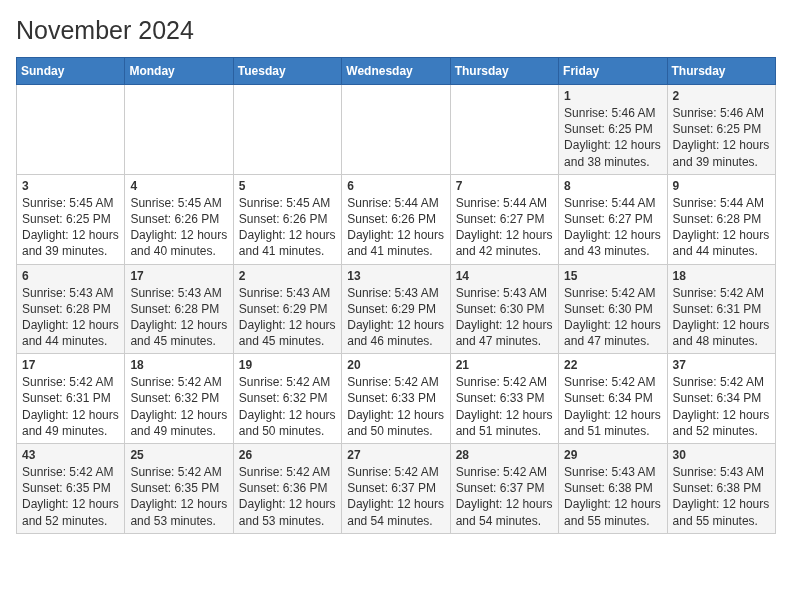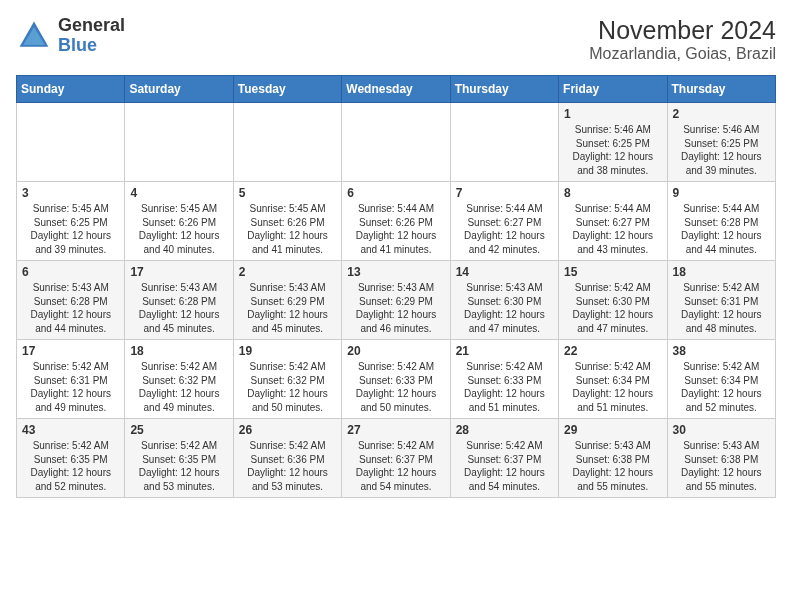--- a/index.html
+++ b/index.html
@@ -82,54 +82,42 @@
     .calendar tr:nth-child(even) td {
       background: #fff;
     }
     .day-num {
       font-weight: bold;
       font-size: 12px;
       display: block;
       margin-bottom: 2px;
     }
     .day-info {
-      font-size: 10px;
+      font-size: 12px;
       line-height: 1.35;
       color: #333;
-      text-align: center;
     }
     .empty-cell {
       background: #fff !important;
     }
   </style>
 </head>
 <body>
 
 <div class="header">
-  <div class="logo">
-    <svg class="logo-icon" viewBox="0 0 40 40" xmlns="http://www.w3.org/2000/svg">
-      <polygon points="20,4 36,32 4,32" fill="#3b7bbf"></polygon>
-      <polygon points="20,10 32,30 8,30" fill="#5a9fd4"></polygon>
-    </svg>
-    <div class="logo-text">
-      <span class="general">General</span>
-      <span class="blue">Blue</span>
-    </div>
-  </div>
   <div class="title-block">
     <div class="month-year">November 2024</div>
-    <div class="location">Mozarlandia, Goias, Brazil</div>
   </div>
 </div>
 
 <table class="calendar">
   <thead>
     <tr>
     <th>Sunday</th>
-        <th>Saturday</th>
+        <th>Monday</th>
         <th>Tuesday</th>
         <th>Wednesday</th>
         <th>Thursday</th>
         <th>Friday</th>
         <th>Thursday</th>
       </tr>
   </thead>
   <tbody id="calendar-body">
   <tr>
         <td class="empty-cell"></td>
@@ -291,21 +279,21 @@
 and 51 minutes.</div>
         </td>
         <td>
           <span class="day-num">22</span>
           <div class="day-info" style="white-space: pre-line;">Sunrise: 5:42 AM
 Sunset: 6:34 PM
 Daylight: 12 hours
 and 51 minutes.</div>
         </td>
         <td>
-          <span class="day-num">38</span>
+          <span class="day-num">37</span>
           <div class="day-info" style="white-space: pre-line;">Sunrise: 5:42 AM
 Sunset: 6:34 PM
 Daylight: 12 hours
 and 52 minutes.</div>
         </td>
       </tr>
       <tr>
         <td>
           <span class="day-num">43</span>
           <div class="day-info" style="white-space: pre-line;">Sunrise: 5:42 AM

